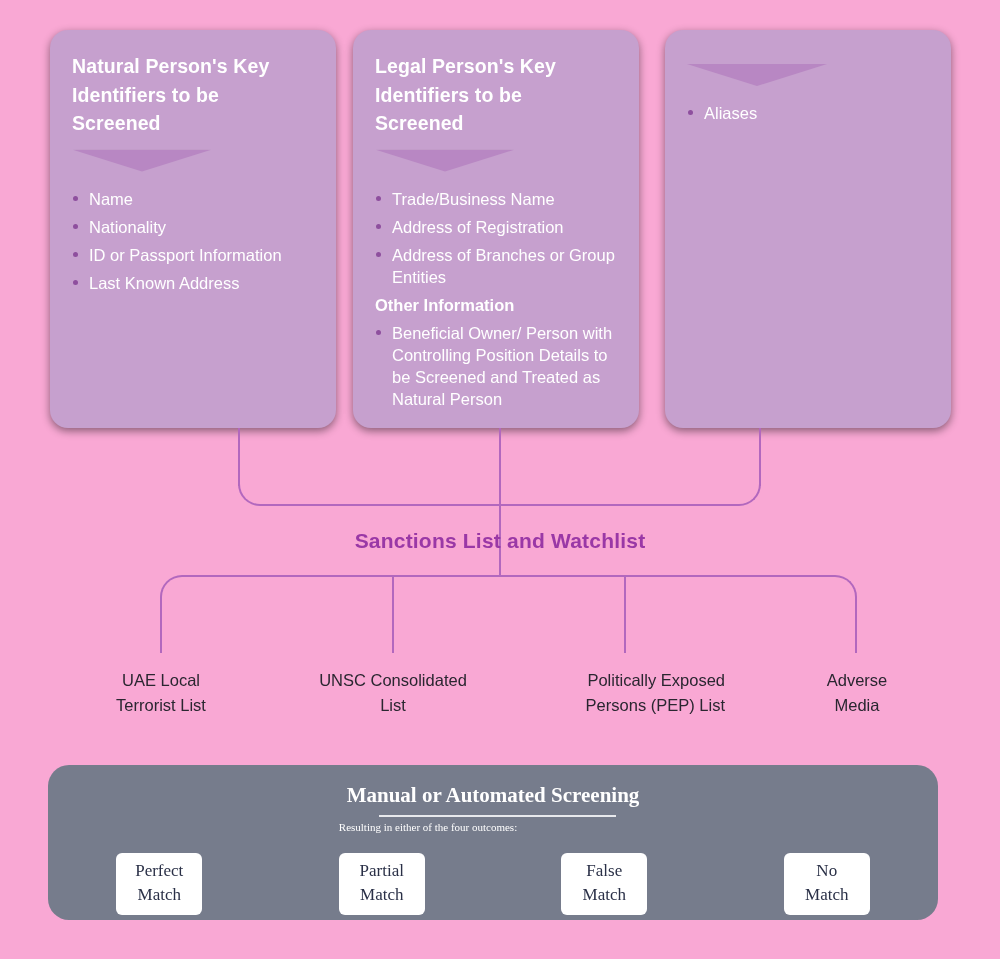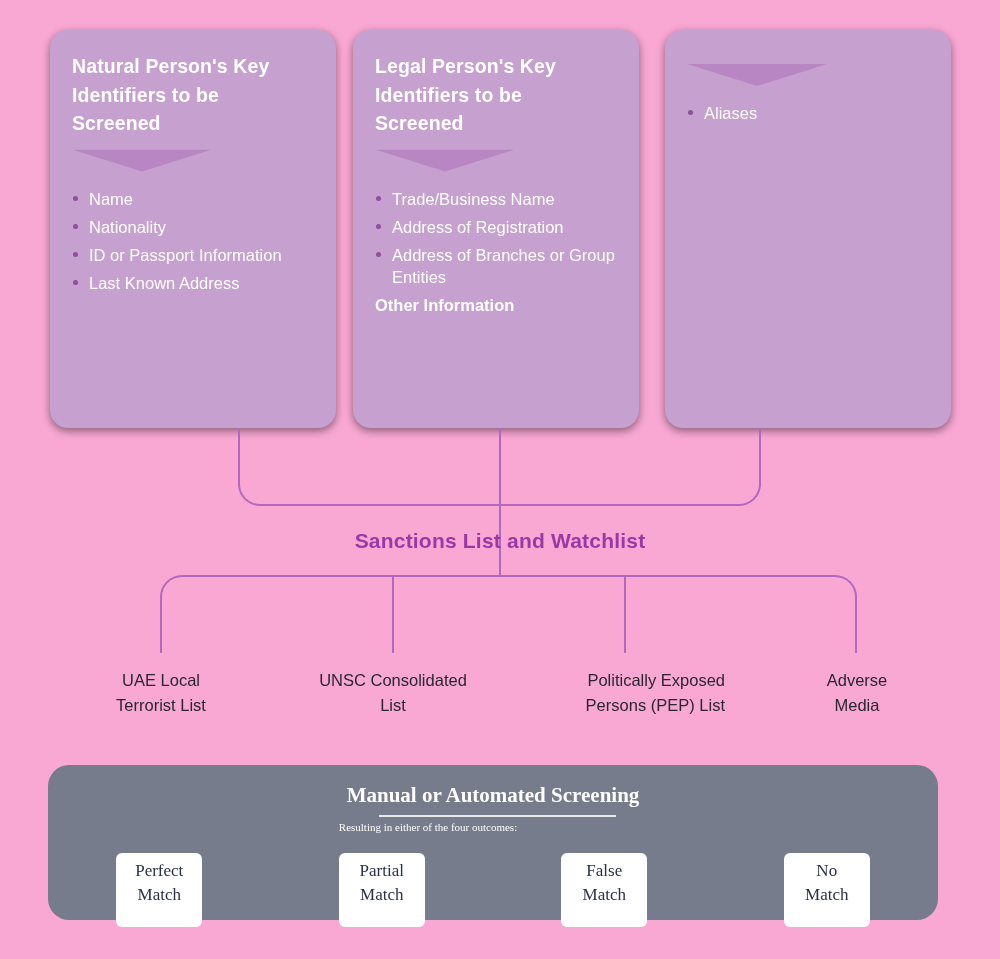--- a/index.html
+++ b/index.html
@@ -177,21 +177,21 @@
     justify-content: space-around;
     align-items: flex-start;
   }
   .outcome-box {
     background: #FFFFFF;
     border-radius: 6px;
     color: #2A3047;
     font-size: 17px;
     line-height: 24px;
     text-align: center;
-    padding: 6px 14px 20px 14px;
+    padding: 6px 14px 8px 14px;
     min-width: 58px;
     white-space: pre-line;
   }
 </style>
 </head>
 <body>
 
 <div id="stage">
 
   <div class="card" id="card-0">
@@ -210,20 +210,21 @@
   <div class="card" id="card-1">
     <div class="card-title">Legal Person's Key
 Identifiers to be
 Screened</div>
     <div class="card-chevron"></div>
     <ul class="bullet-list">
       <li class="bullet-row"><span class="dot"></span><span>Trade/Business Name</span></li>
       <li class="bullet-row"><span class="dot"></span><span>Address of Registration</span></li>
       <li class="bullet-row"><span class="dot"></span><span>Address of Branches or Group Entities</span></li>
       <li class="plain-row">Other Information</li>
+      <li class="bullet-row"><span class="dot"></span><span>Beneficial Owner/ Person with Controlling Position Details to be Screened and Treated  as Natural Person</span></li>
     </ul>
   </div>
 
   <div class="card" id="card-2">
     <div class="card-chevron"></div>
     <ul class="bullet-list">
       <li class="bullet-row"><span class="dot"></span><span>Aliases</span></li>
     </ul>
   </div>
 

